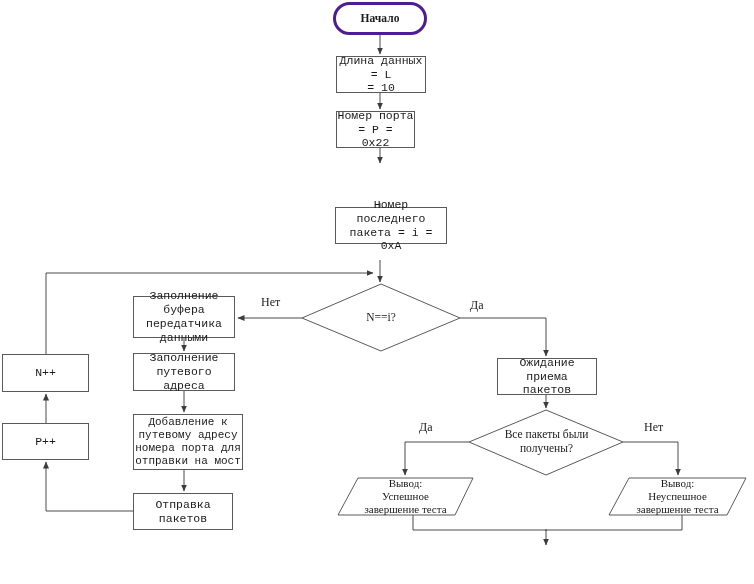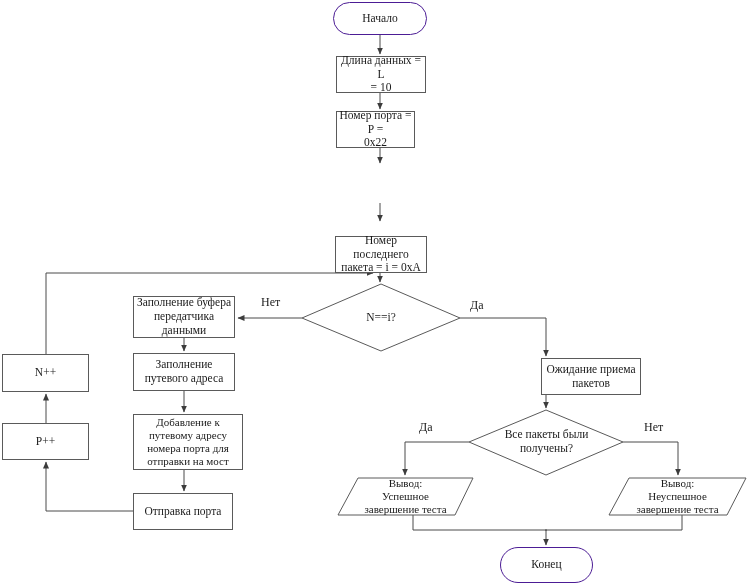--- a/index.html
+++ b/index.html
@@ -8,40 +8,40 @@
     font-family:"Liberation Serif","DejaVu Serif",serif;
     color:#1a1a1a;overflow:hidden;
   }
   .layer{position:absolute;left:0;top:0;z-index:1;}
   .node{
     position:absolute;z-index:2;box-sizing:border-box;
     display:flex;align-items:center;justify-content:center;
     text-align:center;font-size:11.5px;line-height:1.2;
     white-space:pre-line;
   }
-  .rect{background:#fff;border:1px solid #5a5a5a;}
-  .stadium{background:#fff;border:1px solid #4c1d95;border-radius:18px;}
+  .rect{background:#fff;border:1px solid #5a5a5a;font-family:Liberation Mono, monospace;}
+  .stadium{background:#fff;border:3px solid #4c1d95;border-radius:18px;font-weight:bold;}
   .overlay{background:transparent;border:none;}
   .blabel{
     position:absolute;z-index:3;font-size:12px;text-align:left;
     white-space:nowrap;
   }
   
   #n-start {left:333px;top:2px;  width:94px; height:33px;}
   #n-len   {left:336px;top:56px; width:90px; height:37px;}
   #n-port  {left:336px;top:111px;width:79px; height:37px;}
   #n-pkt   {left:336px;top:165px;width:90px; height:38px;}
-  #n-last  {left:335px;top:236px;width:92px; height:37px;}
+  #n-last  {left:335px;top:207px;width:112px; height:37px;}
   #n-buf   {left:133px;top:296px;width:102px;height:42px;}
   #n-addr  {left:133px;top:353px;width:102px;height:38px;}
   #n-add   {left:133px;top:414px;width:110px;height:56px;font-size:11px;}
   #n-send  {left:133px;top:493px;width:100px;height:37px;}
   #n-npp   {left:2px;  top:354px;width:87px; height:38px;}
   #n-ppp   {left:2px;  top:423px;width:87px; height:37px;}
-  #n-wait  {left:497px;top:358px;width:100px;height:37px;margin-left:44px;}
+  #n-wait  {left:497px;top:358px;width:100px;height:37px;}
   #n-end   {left:500px;top:547px;width:93px; height:36px;}
   #t-d1    {left:331px;top:307px;width:100px;height:22px;}
   #t-d2    {left:486px;top:427px;width:121px;height:30px;}
   #t-par1  {left:346px;top:476px;width:119px;height:41px;font-size:11px;line-height:1.18;}
   #t-par2  {left:618px;top:476px;width:119px;height:41px;font-size:11px;line-height:1.18;}
   #l-no1 {left:261px;top:295px;width:40px;}
   #l-yes1{left:470px;top:298px;width:40px;}
   #l-yes2{left:419px;top:420px;width:40px;}
   #l-no2 {left:644px;top:420px;width:40px;}
 </style>
@@ -94,26 +94,25 @@
 пакета = i = 0xA</div>
   <div class="node rect" id="n-addr">Заполнение
 путевого адреса</div>
   <div class="node rect" id="n-buf">Заполнение буфера
 передатчика
 данными</div>
   <div class="node rect" id="n-add">Добавление к
 путевому адресу
 номера порта для
 отправки на мост</div>
-  <div class="node rect" id="n-send">Отправка порта</div>
+  <div class="node rect" id="n-send">Отправка пакетов</div>
   <div class="node rect" id="n-npp">N++</div>
   <div class="node rect" id="n-ppp">P++</div>
   <div class="node rect" id="n-wait">Ожидание приема
 пакетов</div>
-  <div class="node stadium" id="n-end">Конец</div>
 
   <div class="node overlay" id="t-d1">N==i?</div>
   <div class="node overlay" id="t-d2">Все пакеты были
 получены?</div>
   <div class="node overlay" id="t-par1">Вывод:
 Успешное
 завершение теста</div>
   <div class="node overlay" id="t-par2">Вывод:
 Неуспешное
 завершение теста</div>

